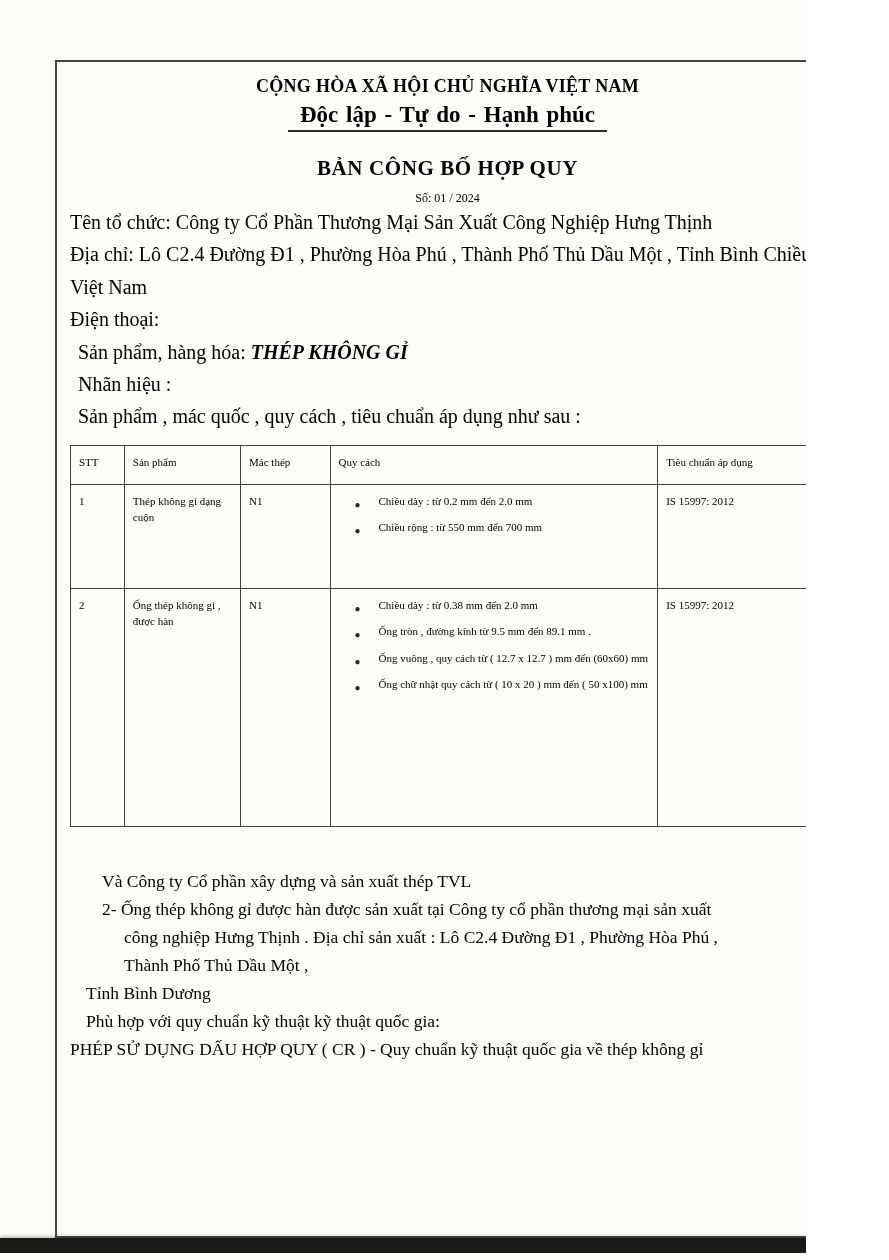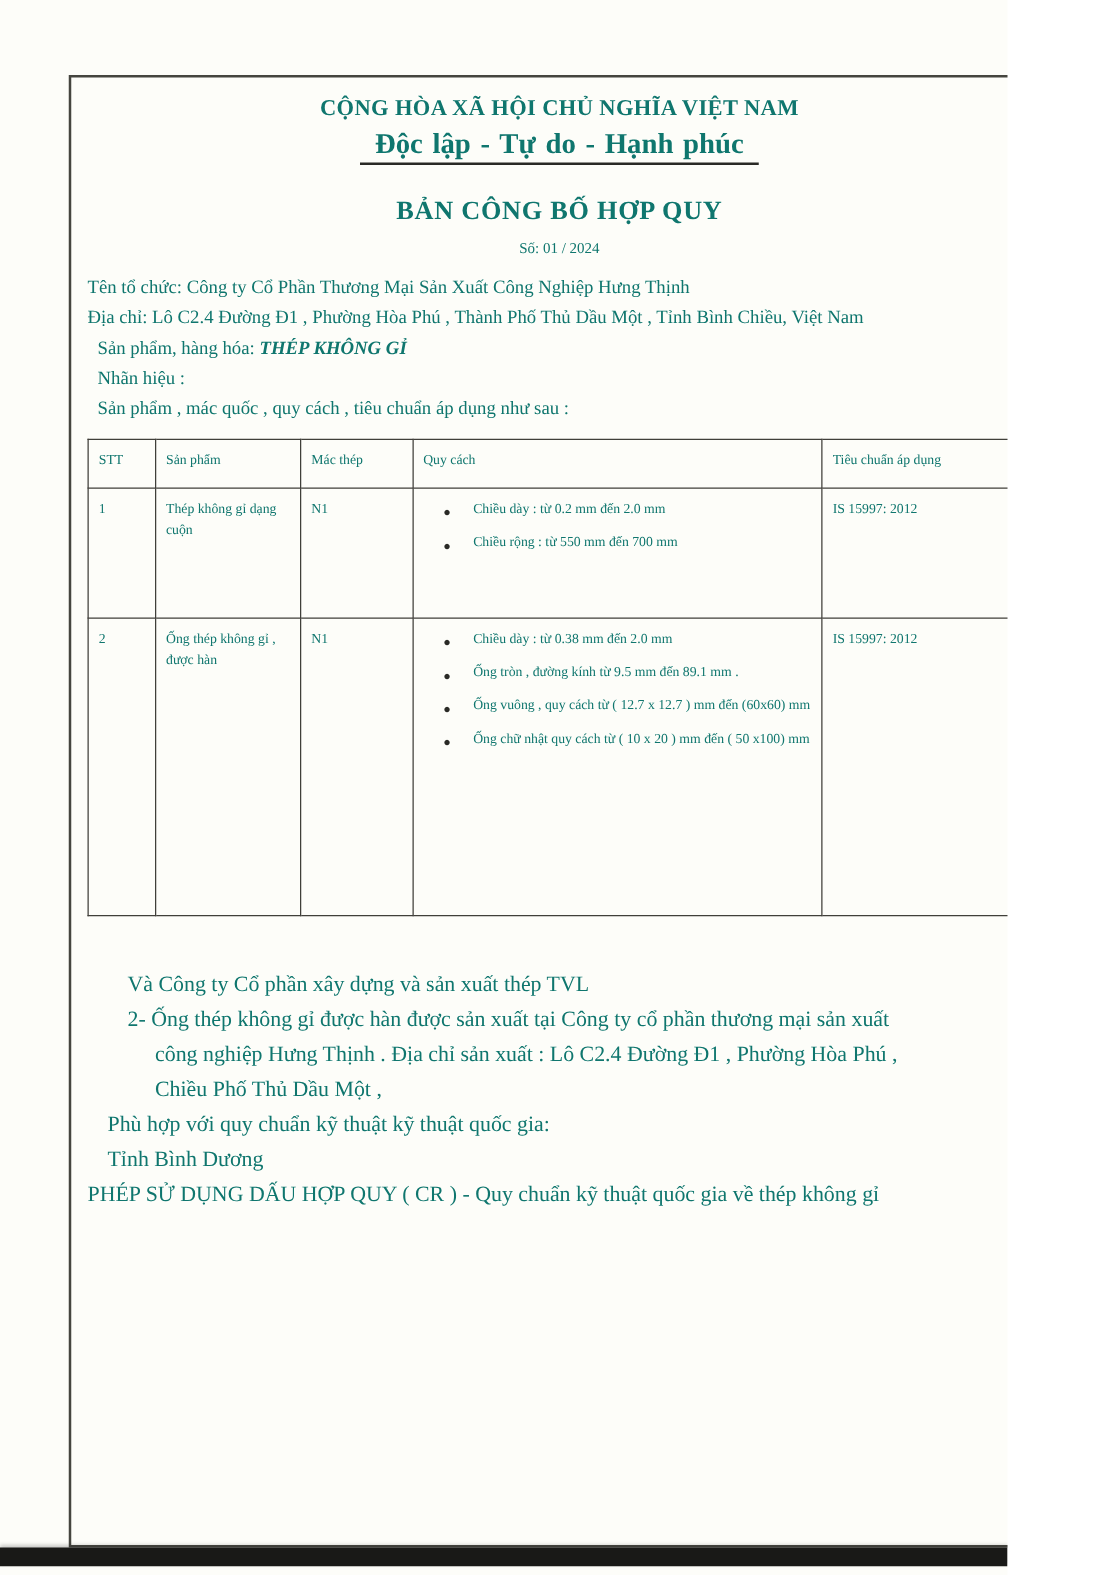--- a/index.html
+++ b/index.html
@@ -3,21 +3,21 @@
 <meta charset="utf-8">
 <style>
   html,body{margin:0;padding:0;}
   body{background:#ffffff;}
   .page{
     position:relative;
     width:806px;height:1260px;
     background:#fdfdf9;
     overflow:hidden;
     font-family:"Liberation Serif", serif;
-    color:#0f766e;
+    color:#000000;
   }
   .frame{
     position:absolute;left:55px;top:60px;
     width:784px;height:1178px;
     border:2px solid #45453f;
     box-sizing:border-box;
   }
   .content{
     position:absolute;left:0;top:0;right:0;bottom:0;
     padding:14px 12px 0 13px;
@@ -25,21 +25,21 @@
   }
   .center{text-align:center;}
   .nat-line1{font-weight:bold;font-size:18px;letter-spacing:.3px;}
   .nat-line2{
     display:inline-block;font-weight:bold;font-size:23px;
     padding:3px 12px 2px;border-bottom:2px solid #2a2a26;margin-top:2px;
     word-spacing:2px;
   }
   .doc-title{font-weight:bold;font-size:21px;letter-spacing:.6px;margin-top:24px;}
   .doc-number{font-size:12px;margin-top:10px;}
-  .info{margin-top:12px;font-size:15px;line-height:1.62;}
+  .info{font-size:20px;line-height:1.62;}
   .info .ind{padding-left:8px;}
   .bold{font-weight:bold;font-style:italic;}
   table.spec{
     width:100%;border-collapse:collapse;margin-top:12px;
     font-size:11px;line-height:1.5;
   }
   table.spec th,table.spec td{
     border:1.6px solid #403f3a;
     vertical-align:top;
     padding:8px 8px;
@@ -86,20 +86,21 @@
         <div>
           <span class="nat-line2">Độc lập - Tự do - Hạnh phúc</span>
         </div>
         <div class="doc-title">BẢN CÔNG BỐ HỢP QUY</div>
         <div class="doc-number">Số: 01 / 2024</div>
       </div>
 
       <div class="info">
         <div>Tên tổ chức: Công ty Cổ Phần Thương Mại Sản Xuất Công Nghiệp Hưng Thịnh</div>
         <div>Địa chỉ: Lô C2.4 Đường Đ1 , Phường Hòa Phú , Thành Phố Thủ Dầu Một , Tỉnh Bình Chiều, Việt Nam</div>
+        <div>Điện thoại:</div>
         <div class="ind"><span>Sản phẩm, hàng hóa: </span><span class="bold">THÉP KHÔNG GỈ</span></div>
         <div class="ind">Nhãn hiệu :</div>
         <div class="ind">Sản phẩm , mác quốc , quy cách , tiêu chuẩn áp dụng như sau :</div>
       </div>
 
       <table class="spec">
         <colgroup>
           <col style="width:54px">
             <col style="width:117px">
             <col style="width:90px">
@@ -142,23 +143,23 @@
             </td>
             <td>IS 15997: 2012</td>
           </tr>
         </tbody>
       </table>
 
       <div class="notes">
         <div class="n-ind1">Và Công ty Cổ phần xây dựng và sản xuất thép TVL</div>
         <div class="n-ind1">2- Ống thép không gỉ được hàn được sản xuất tại Công ty cổ phần thương mại sản xuất</div>
         <div class="n-ind2">công nghiệp Hưng Thịnh . Địa chỉ sản xuất : Lô C2.4 Đường Đ1 , Phường Hòa Phú ,</div>
-        <div class="n-ind2">Chiều Phố Thủ Dầu Một ,</div>
+        <div class="n-ind2">Thành Phố Thủ Dầu Một ,</div>
+        <div class="n-ind0">Tỉnh Bình Dương</div>
         <div class="n-ind0">Phù hợp với quy chuẩn kỹ thuật kỹ thuật quốc gia:</div>
-        <div class="n-ind0">Tỉnh Bình Dương</div>
         <div>PHÉP SỬ DỤNG DẤU HỢP QUY ( CR ) -  Quy chuẩn kỹ thuật quốc gia về thép không gỉ</div>
       </div>
 
     </div>
   </div>
 
   <div class="stamp">
     <svg width="260" height="260" viewBox="0 0 260 260" xmlns="http://www.w3.org/2000/svg">
       <defs>
         <path id="arcL" d="M 60,187 A 90,90 0 0 1 60,73"></path>

